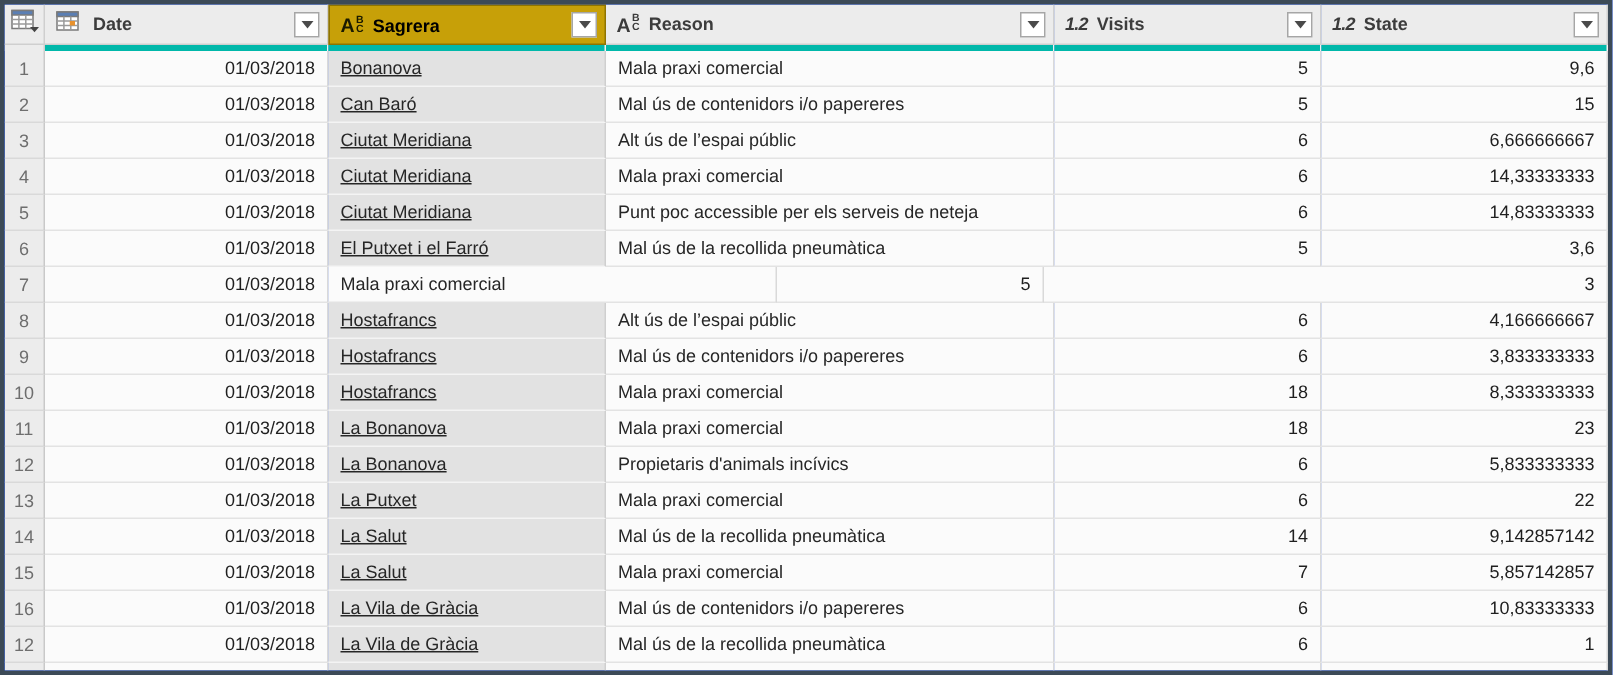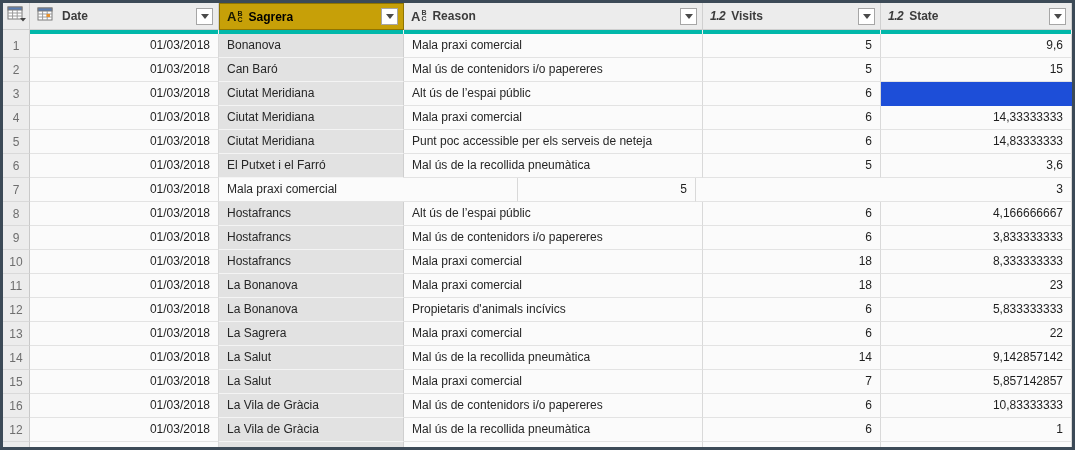--- a/index.html
+++ b/index.html
@@ -87,21 +87,21 @@
     font-size:12px; color:#262626;
     line-height:23px;
     padding:0 8px;
     border-right:1px solid #d9d9d9;
     border-bottom:1px solid #e3e3e3;
     white-space:nowrap; overflow:hidden;
     background:#fbfbfb;
     cursor:default;
   }
   .c-right { text-align:right; color:#1f1f1f; }
-  .c-sel { background:#e2e2e2; border-bottom:1px solid #f4f4f4; border-right:1px solid #cfcfcf; }
+  .c-sel { background:#e2e2e2; border-bottom:1px solid #f4f4f4; border-right:1px solid #cfcfcf;text-decoration:underline; }
 </style>
 </head>
 <body>
 
 <div class="app">
   <div class="grid">
     <div class="header-row" id="header-row">
         <div class="corner">
           <span class="icon-svg"><svg width="19" height="16" viewBox="0 0 19 16">
               <rect x="1" y="1" width="14" height="12" fill="#fff" stroke="#7a7a7a"></rect>
@@ -193,20 +193,21 @@
           <div class="cell" style="width: 299px; flex: 0 0 auto;">Mal ús de contenidors i/o papereres</div>
           <div class="cell c-right" style="width: 178px; flex: 0 0 auto;">5</div>
           <div class="cell c-right" style="flex: 1 1 0%; min-width: 0px;">15</div>
         </div>
         <div class="trow">
           <div class="rn">3</div>
           <div class="cell c-right" style="width: 189px; flex: 0 0 auto;">01/03/2018</div>
           <div class="cell c-sel" style="width: 185px; flex: 0 0 auto;">Ciutat Meridiana</div>
           <div class="cell" style="width: 299px; flex: 0 0 auto;">Alt ús de l’espai públic</div>
           <div class="cell c-right" style="width: 178px; flex: 0 0 auto;">6</div>
+          <div class="cell c-right" style="flex: 1 1 0%; min-width: 0px;">6,666666667</div>
         </div>
         <div class="trow">
           <div class="rn">4</div>
           <div class="cell c-right" style="width: 189px; flex: 0 0 auto;">01/03/2018</div>
           <div class="cell c-sel" style="width: 185px; flex: 0 0 auto;">Ciutat Meridiana</div>
           <div class="cell" style="width: 299px; flex: 0 0 auto;">Mala praxi comercial</div>
           <div class="cell c-right" style="width: 178px; flex: 0 0 auto;">6</div>
           <div class="cell c-right" style="flex: 1 1 0%; min-width: 0px;">14,33333333</div>
         </div>
         <div class="trow">
@@ -268,21 +269,21 @@
           <div class="rn">12</div>
           <div class="cell c-right" style="width: 189px; flex: 0 0 auto;">01/03/2018</div>
           <div class="cell c-sel" style="width: 185px; flex: 0 0 auto;">La Bonanova</div>
           <div class="cell" style="width: 299px; flex: 0 0 auto;">Propietaris d'animals incívics</div>
           <div class="cell c-right" style="width: 178px; flex: 0 0 auto;">6</div>
           <div class="cell c-right" style="flex: 1 1 0%; min-width: 0px;">5,833333333</div>
         </div>
         <div class="trow">
           <div class="rn">13</div>
           <div class="cell c-right" style="width: 189px; flex: 0 0 auto;">01/03/2018</div>
-          <div class="cell c-sel" style="width: 185px; flex: 0 0 auto;">La Sagrera</div>
+          <div class="cell c-sel" style="width: 185px; flex: 0 0 auto;">La Putxet</div>
           <div class="cell" style="width: 299px; flex: 0 0 auto;">Mala praxi comercial</div>
           <div class="cell c-right" style="width: 178px; flex: 0 0 auto;">6</div>
           <div class="cell c-right" style="flex: 1 1 0%; min-width: 0px;">22</div>
         </div>
         <div class="trow">
           <div class="rn">14</div>
           <div class="cell c-right" style="width: 189px; flex: 0 0 auto;">01/03/2018</div>
           <div class="cell c-sel" style="width: 185px; flex: 0 0 auto;">La Salut</div>
           <div class="cell" style="width: 299px; flex: 0 0 auto;">Mal ús de la recollida pneumàtica</div>
           <div class="cell c-right" style="width: 178px; flex: 0 0 auto;">14</div>

